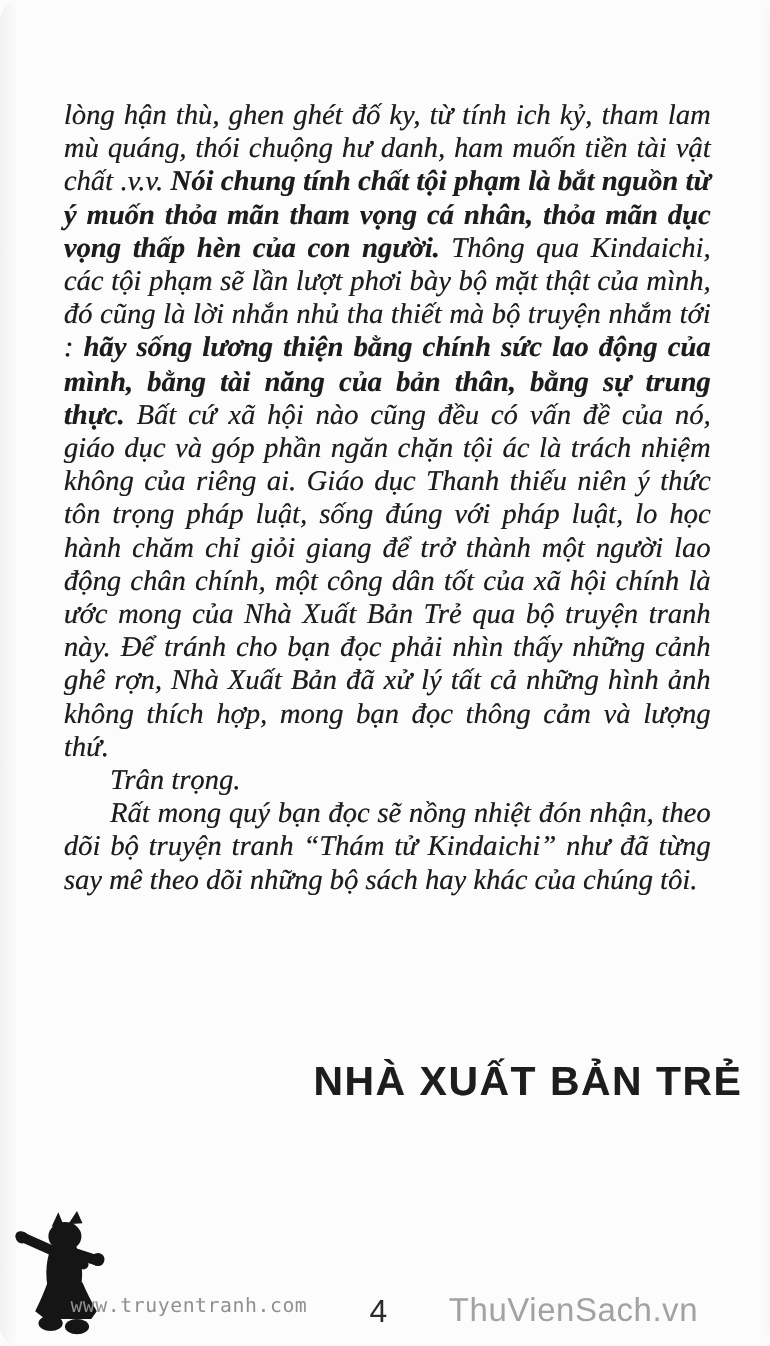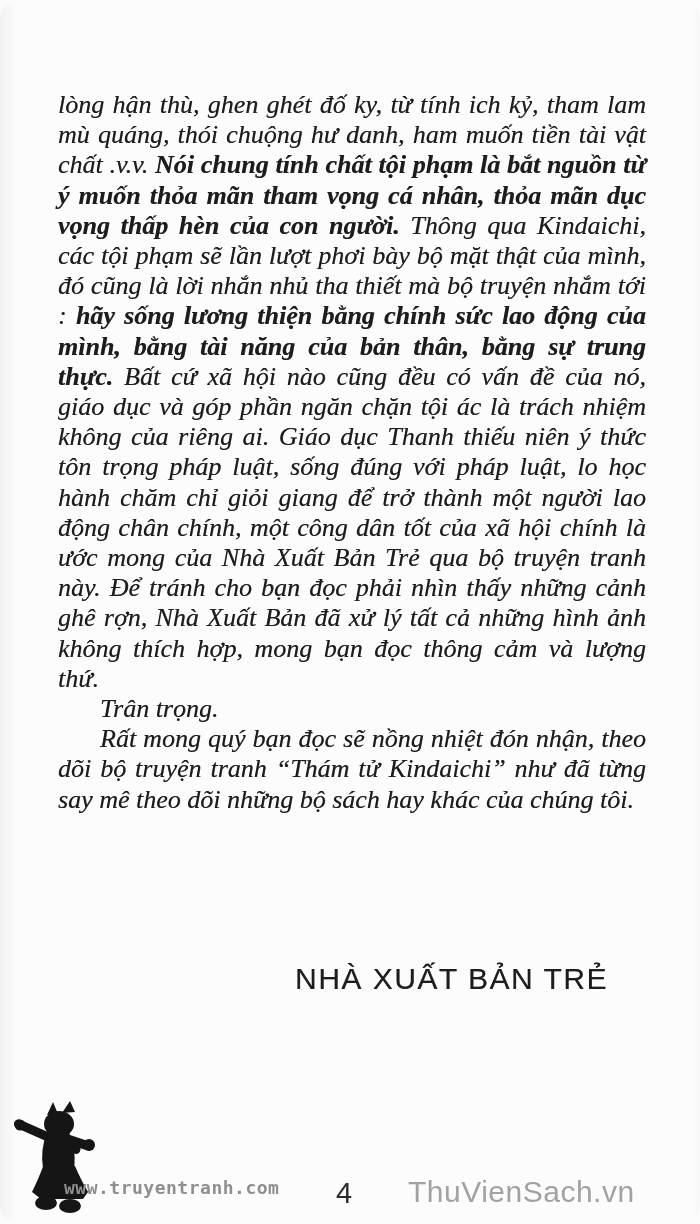--- a/index.html
+++ b/index.html
@@ -23,40 +23,40 @@
     font-style:italic;
     font-size:26px;line-height:30.2px;
     color:#1c1c1c;
     text-align:justify;
     text-shadow:0.3px 0 0 rgba(0,0,0,0.55);
   }
   .body-text p{margin:0;padding:0;}
   .b{font-weight:bold;}
   .indent{text-indent:42px;}
   .signature{
-    position:absolute;left:295px;top:962px;width:340px;
+    position:absolute;left:285px;top:962px;width:340px;
     font-family:"Liberation Sans", sans-serif;
-    font-weight:normal;font-size:30px;letter-spacing:1.5px;
+    font-weight:bold;font-size:37px;letter-spacing:1.5px;
     color:#1d1d1d;
     text-shadow:0.3px 0 0 rgba(0,0,0,0.5);
     white-space:nowrap;
   }
   .mascot{position:absolute;left:12px;top:1098px;}
   .logo-title{
     position:absolute;left:64px;top:1137px;
     font-family:"Liberation Serif", serif;
     font-weight:bold;font-size:33px;line-height:1;
     color:#131313;
     text-shadow:0.4px 0 0 #131313;
     white-space:nowrap;
   }
   .logo-url{
     position:absolute;left:64px;top:1179px;
     font-family:"DejaVu Sans Mono", monospace;
-    font-weight:bold;font-size:18px;line-height:1;
+    font-weight:normal;font-size:18px;line-height:1;
     letter-spacing:0.5px;
     color:#8f8f8f;
     white-space:nowrap;
   }
   .page-number{
     position:absolute;left:336px;top:1179px;
     font-family:"Liberation Sans", sans-serif;
     font-size:29px;line-height:1;
     color:#2b2b2b;
   }

